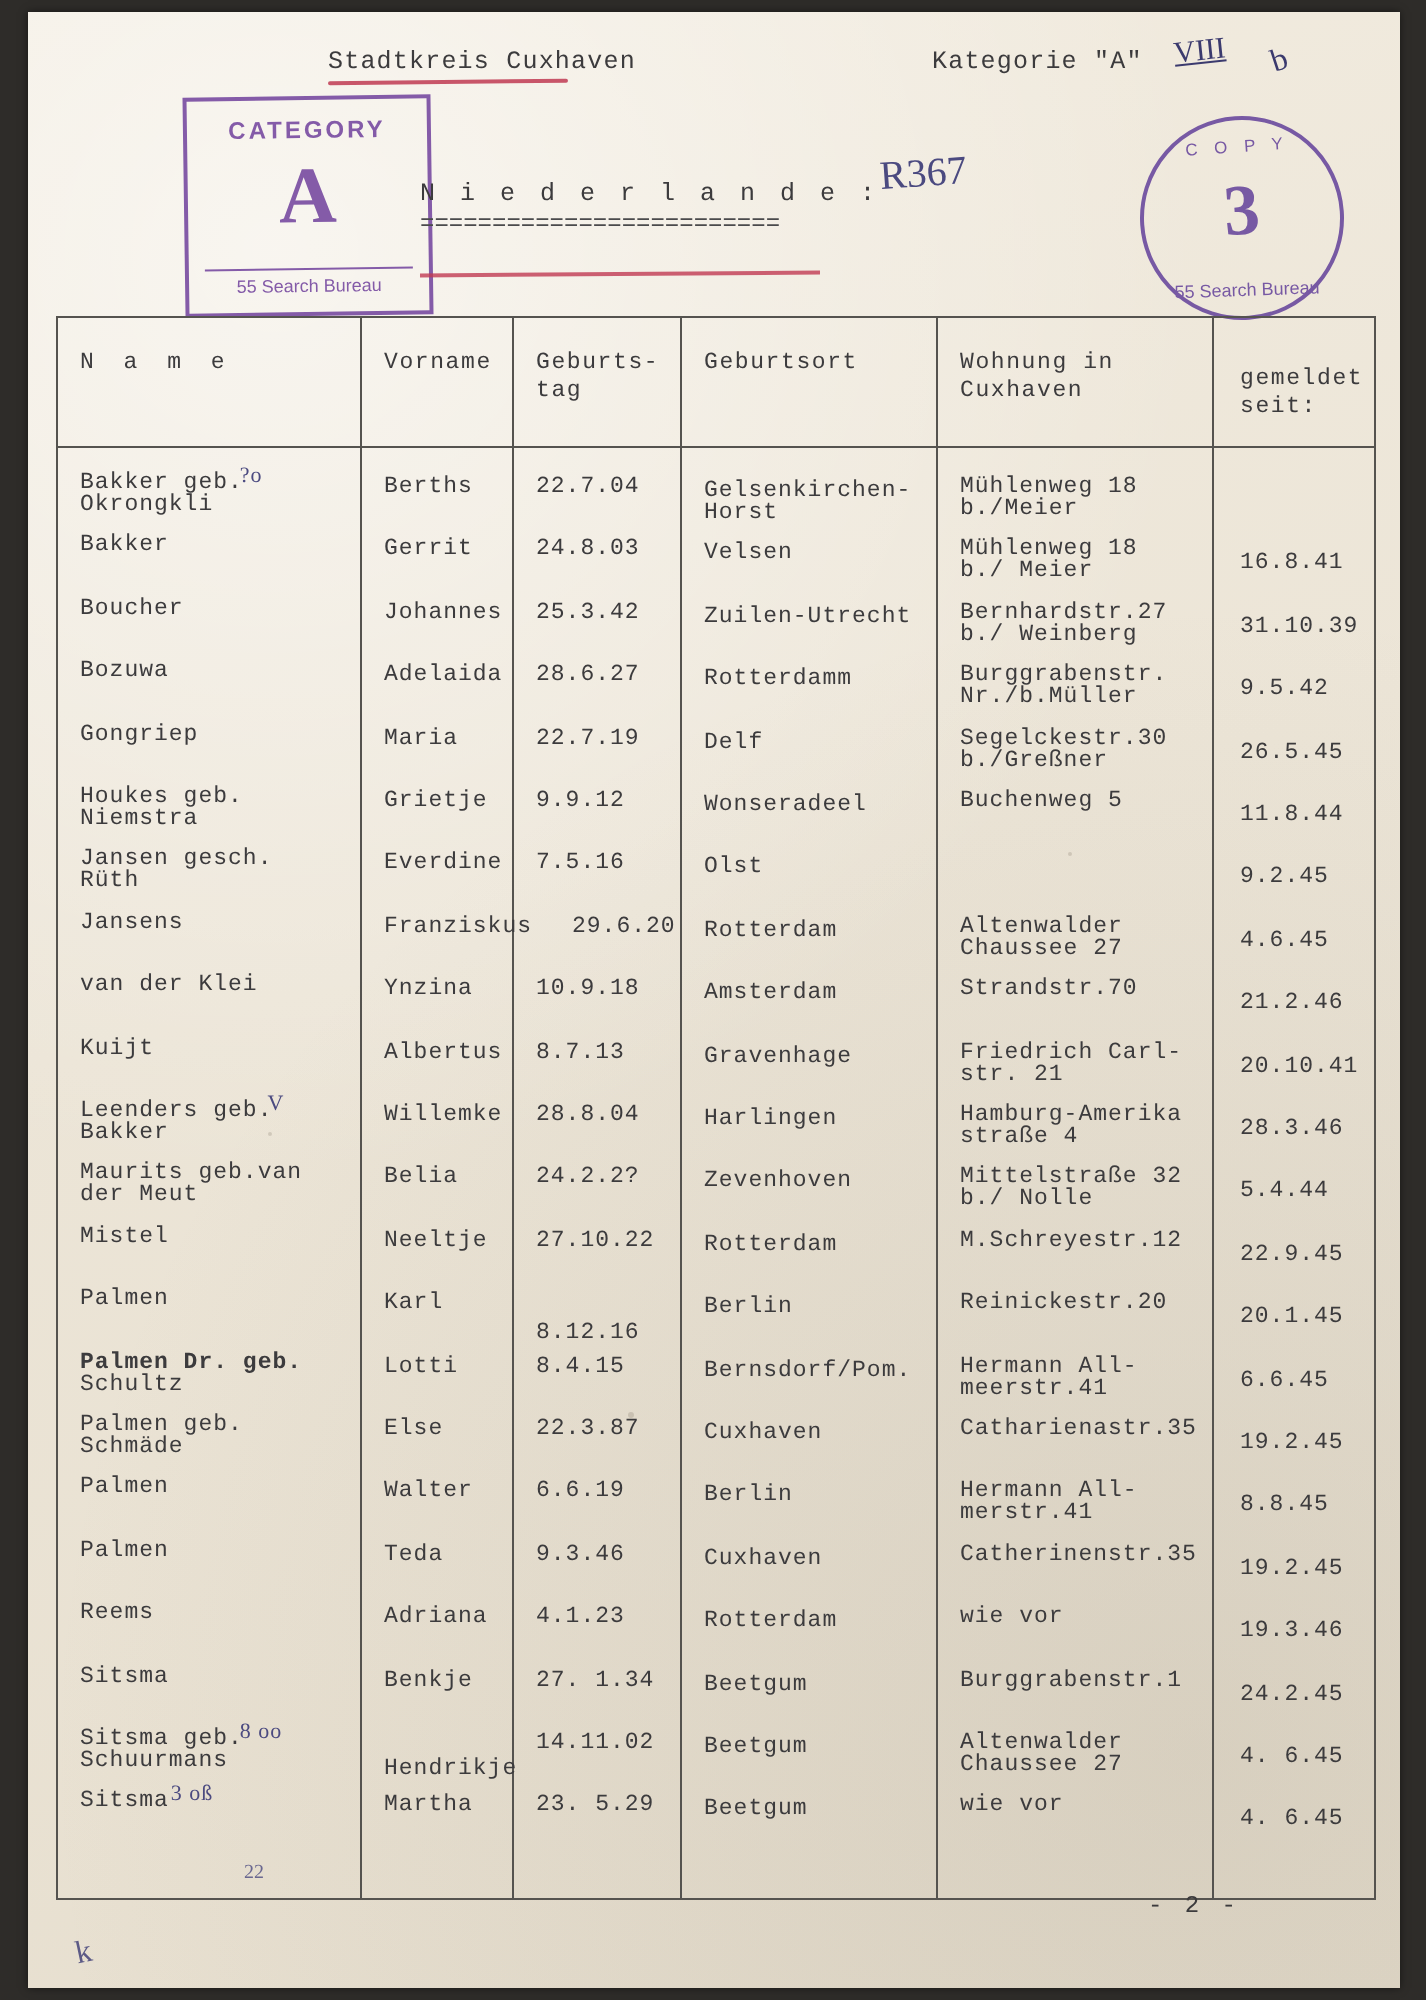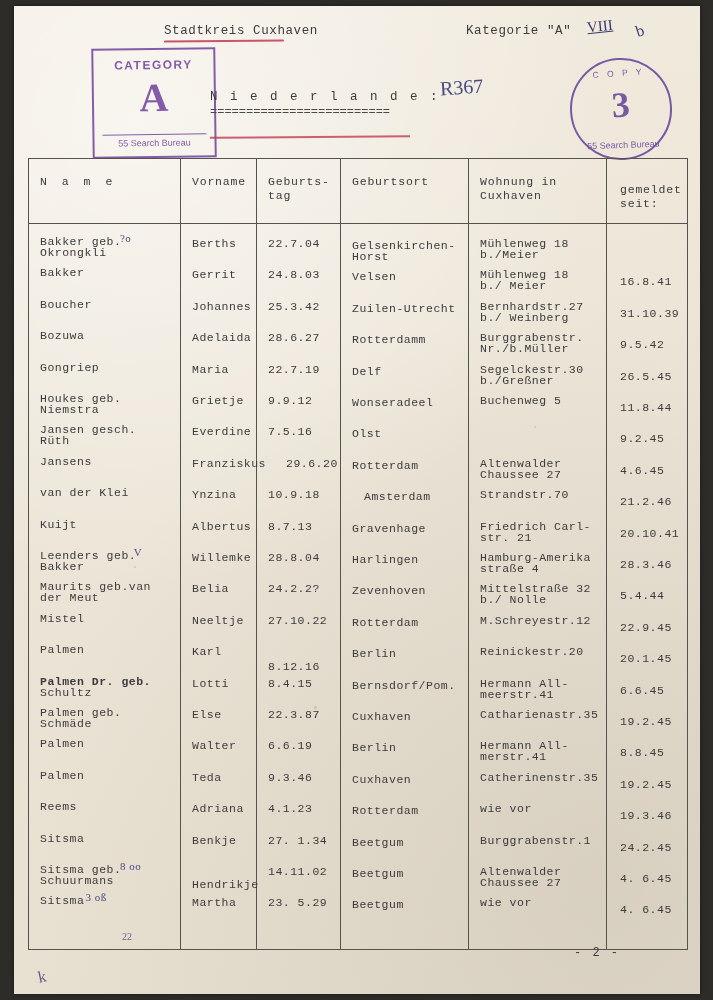--- a/index.html
+++ b/index.html
@@ -289,21 +289,21 @@
           <div class="cell c2" style="top: 2px; margin-left: 18px;">29.6.20</div>
           <div class="cell c3" style="top: 4px;">Rotterdam</div>
           <div class="cell c4" style="top: 2px;">Altenwalder</div>
           <div class="cell c4" style="top: 13px;">Chaussee 27</div>
           <div class="cell c5" style="top: 9px;">4.6.45</div>
         </div>
         <div class="row typed" style="top: 327.2px;">
           <div class="cell c0" style="top: 0px;">van der Klei</div>
           <div class="cell c1" style="top: 2px;">Ynzina</div>
           <div class="cell c2" style="top: 2px;">10.9.18</div>
-          <div class="cell c3" style="top: 4px; margin-left: 12px;">Amsterdam</div>
+          <div class="cell c3" style="top: 4px;">Amsterdam</div>
           <div class="cell c4" style="top: 2px;">Strandstr.70</div>
           <div class="cell c5" style="top: 9px;">21.2.46</div>
         </div>
         <div class="row typed" style="top: 358.6px;">
           <div class="cell c0" style="top: 0px;">Kuijt</div>
           <div class="cell c1" style="top: 2px;">Albertus</div>
           <div class="cell c2" style="top: 2px; text-align: right;">8.7.13</div>
           <div class="cell c3" style="top: 4px;">Gravenhage</div>
           <div class="cell c4" style="top: 2px;">Friedrich Carl-</div>
           <div class="cell c4" style="top: 13px;">str. 21</div>

